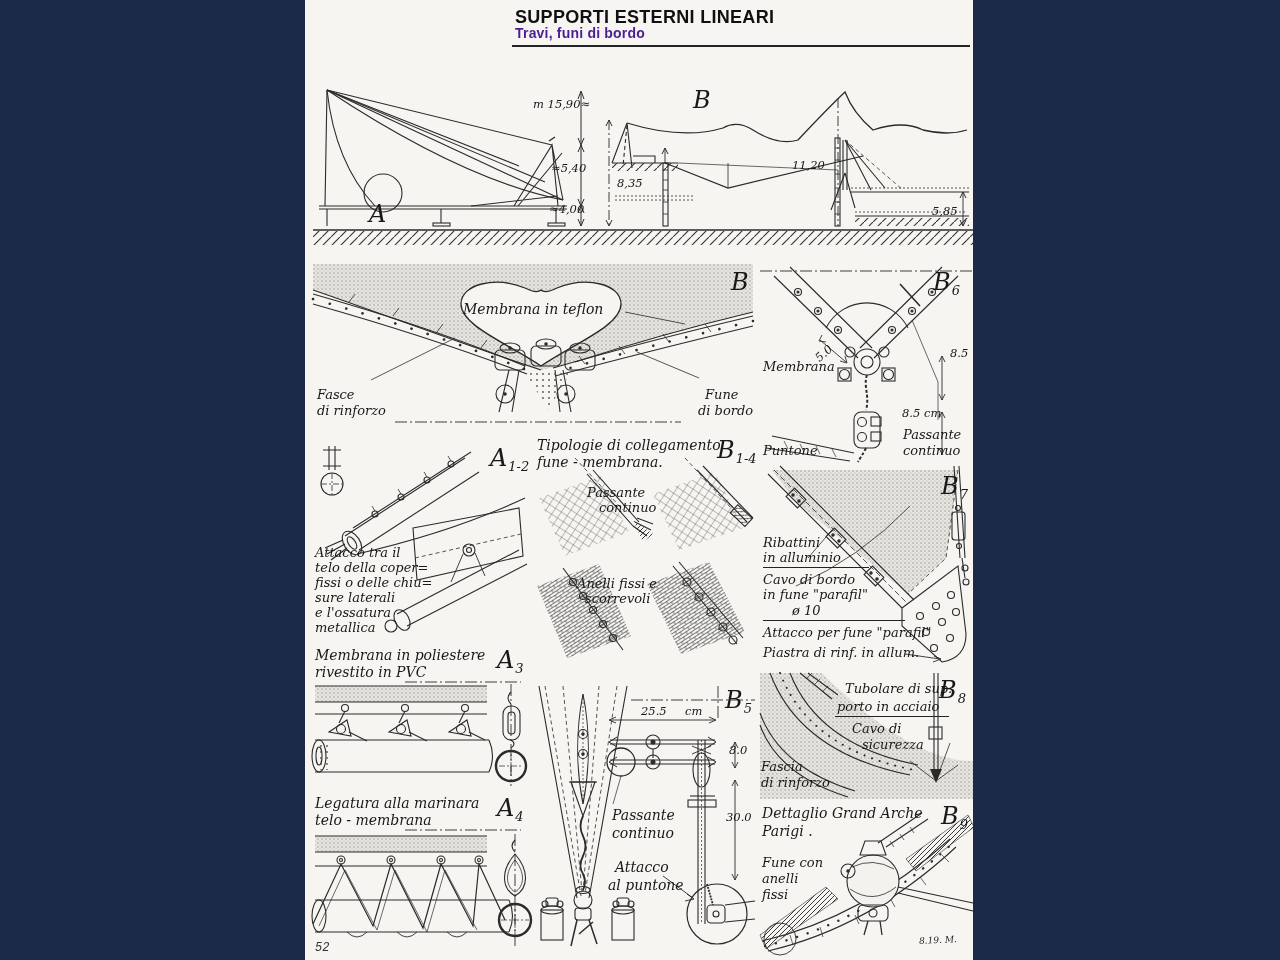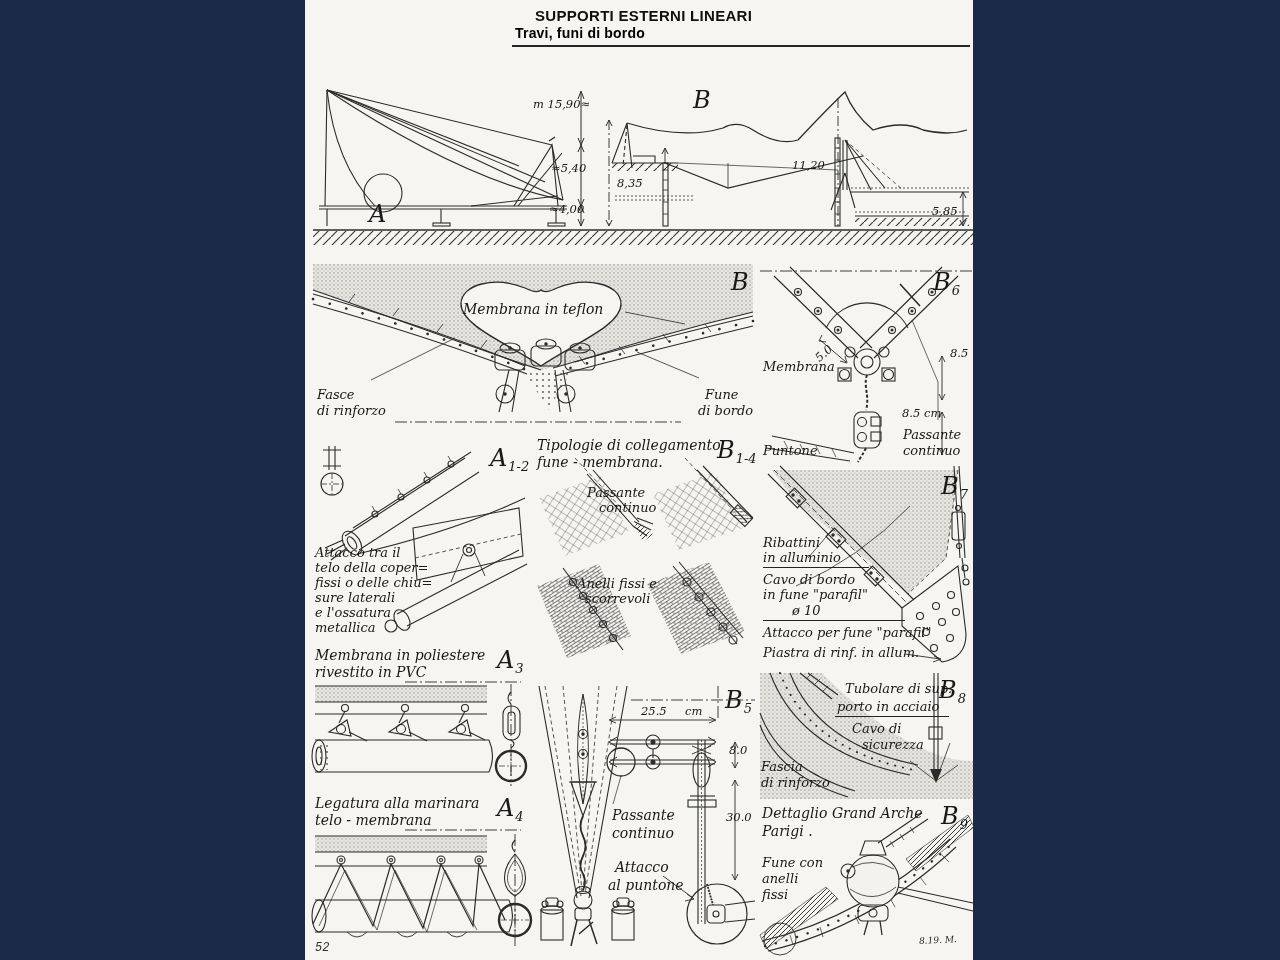--- a/index.html
+++ b/index.html
@@ -2,23 +2,23 @@
 <html><head>
 <meta charset="utf-8">
 <style>
   html,body{margin:0;padding:0;background:#10203a;}
   .stage{position:relative;width:1280px;height:960px;background:#1b2b47;overflow:hidden;
          font-family:"DejaVu Serif",serif;}
   .page{position:absolute;left:305px;top:0;width:668px;height:960px;background:#f6f5f1;}
   .lbl{position:absolute;font-family:"DejaVu Serif",serif;font-style:italic;color:#181818;
        white-space:pre;line-height:1;}
   .ptitle{font-family:"Liberation Sans",sans-serif;font-style:normal;font-weight:700;
-          font-size:15px;color:#101010;letter-spacing:.3px;margin-left:20px;}
+          font-size:18px;color:#101010;letter-spacing:.3px;}
   .psub{font-family:"Liberation Sans",sans-serif;font-style:normal;font-weight:700;
-        font-size:14px;color:#000000;letter-spacing:.2px;}
+        font-size:14px;color:#4c1d95;letter-spacing:.2px;}
   .caption{font-size:12px;letter-spacing:.45px;word-spacing:2.5px;} .s13{font-size:13px;} .s14{font-size:14px;}
   .dim{font-size:11.5px;}
   .letter{font-size:24px;}
   .letter .sub{font-size:13px;position:relative;top:5px;left:1px;}
   .rule{position:absolute;background:#242424;height:1px;}
   .pgnum{font-style:italic;font-size:12px;color:#333;font-family:Liberation Mono, monospace;}
   svg{position:absolute;overflow:visible;}
   .sig{font-size:9px;color:#222;transform:rotate(-3deg);}
 </style>
 </head>

